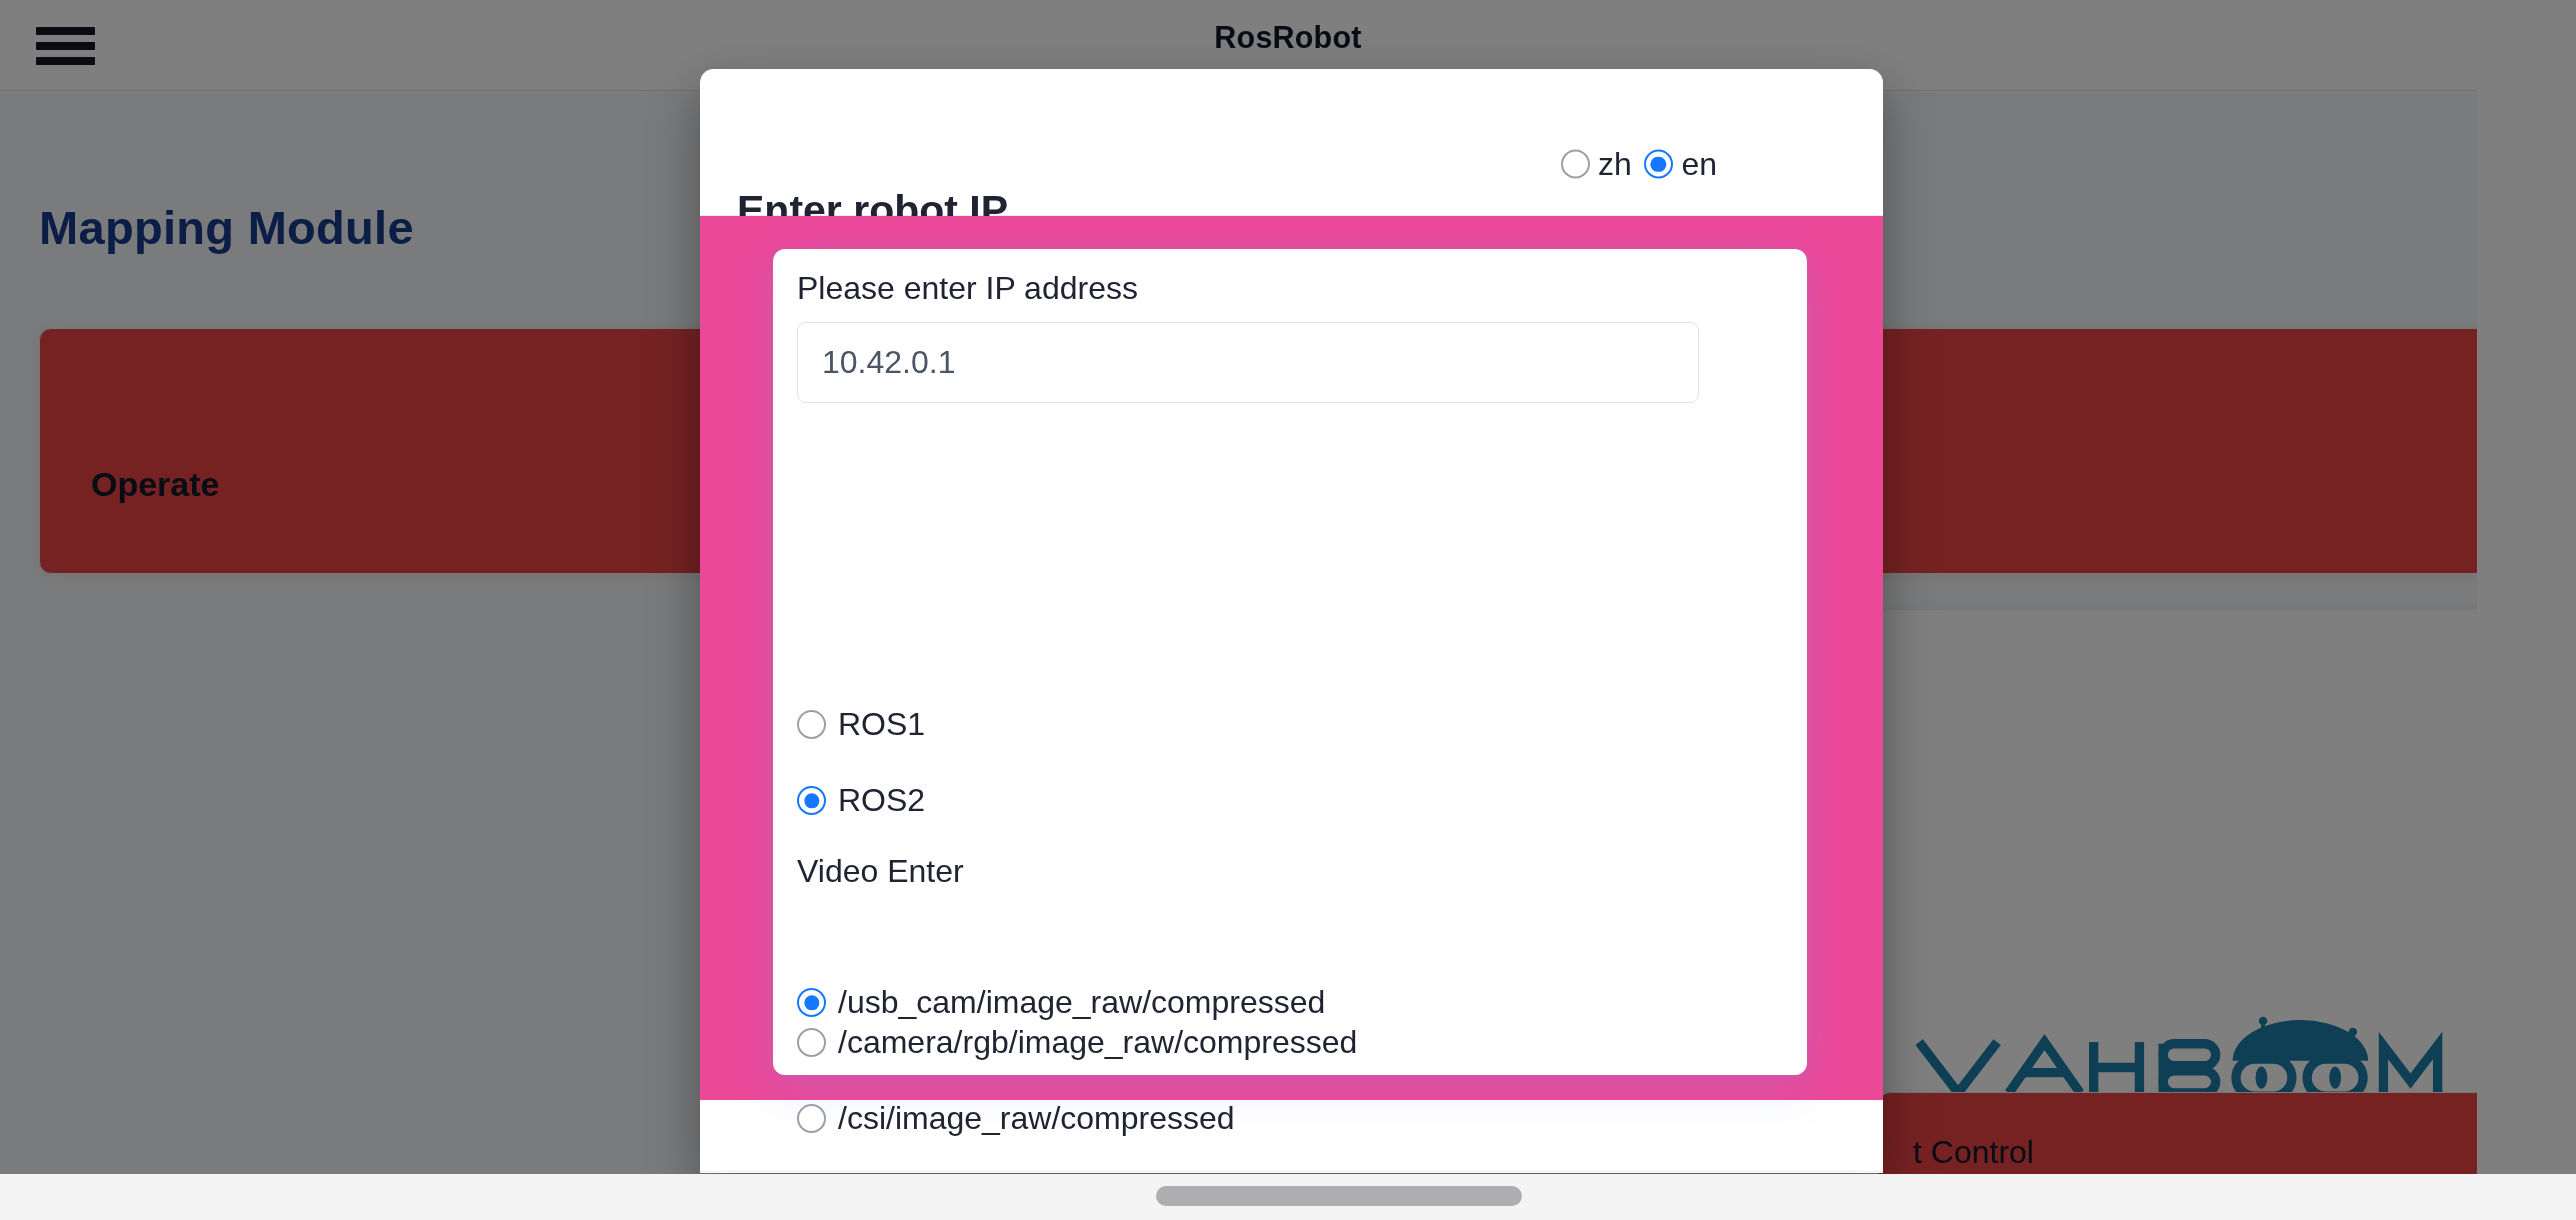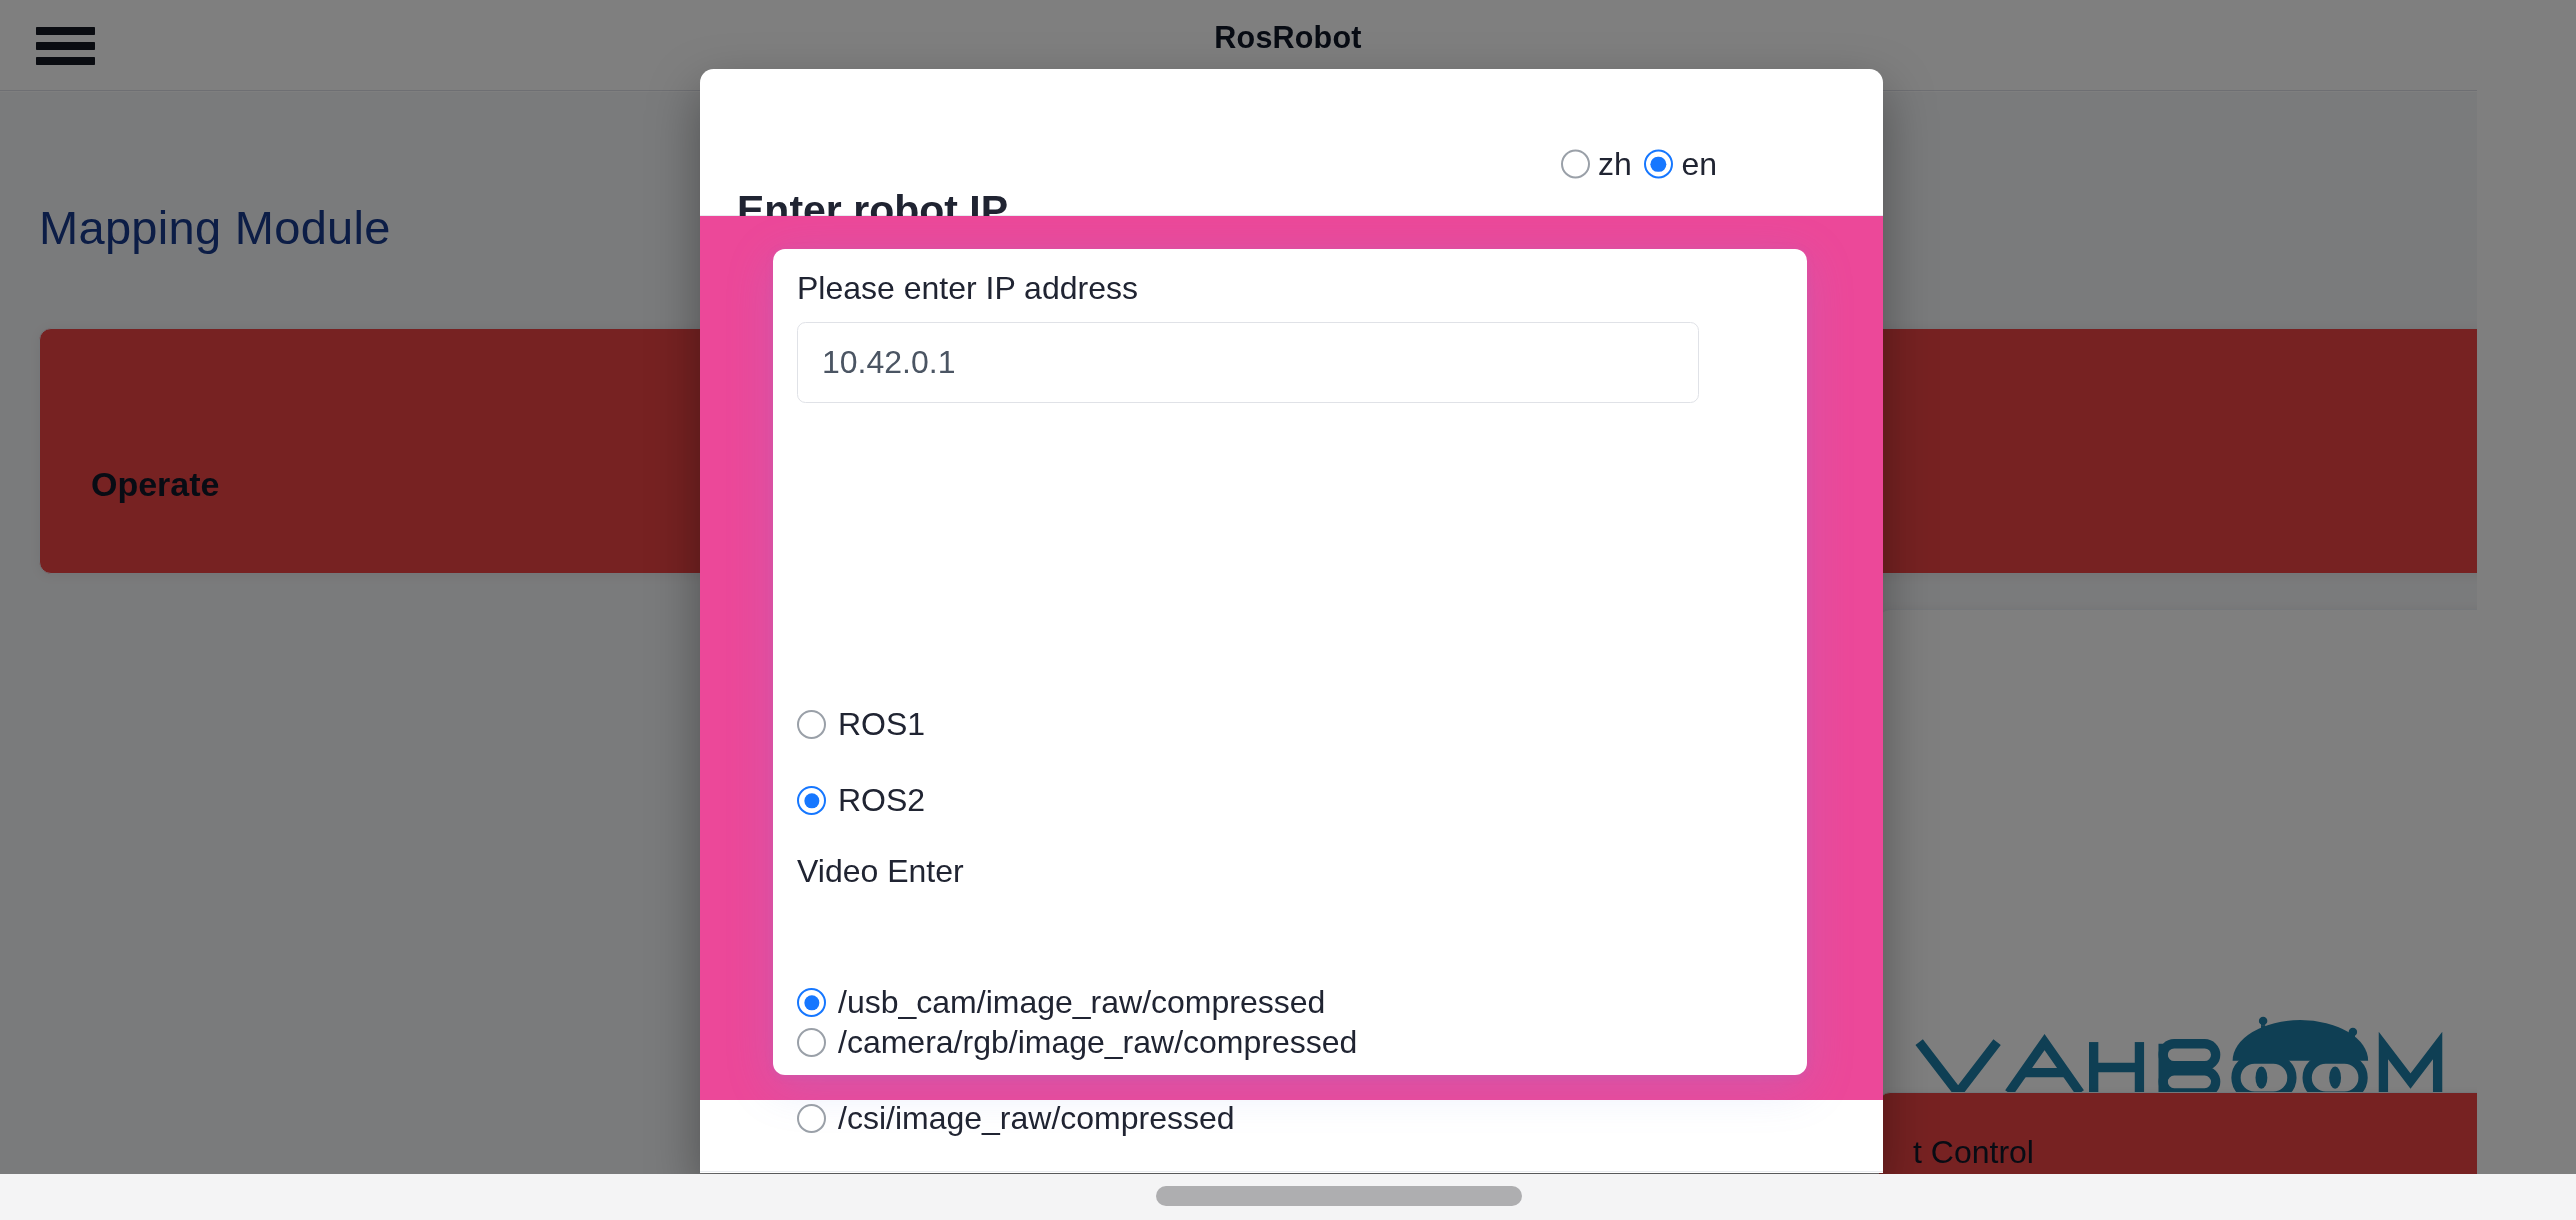--- a/index.html
+++ b/index.html
@@ -40,21 +40,21 @@
     letter-spacing: 0.2px;
   }
 
   .app-body {
     position: absolute; left: 0; top: 92px;
     width: 2576px; height: 1082px;
     background: #f5f6f8;
   }
   .module-title {
     position: absolute; left: 39px; top: 108px;
-    font-size: 47px; font-weight: normal; color: #183a8c;
+    font-size: 47px; font-weight: bold; color: #183a8c;
     letter-spacing: 0.3px;
   }
   .panel {
     position: absolute;
     background: #ef4444;
     border-radius: 12px;
     border: 0.8px solid #ebeef5;
     box-shadow: 0 1.7px 12px rgba(0,0,0,0.06);
   }
   .panel-operate { left: 39px; top: 236px; width: 2500px; height: 246px; }

